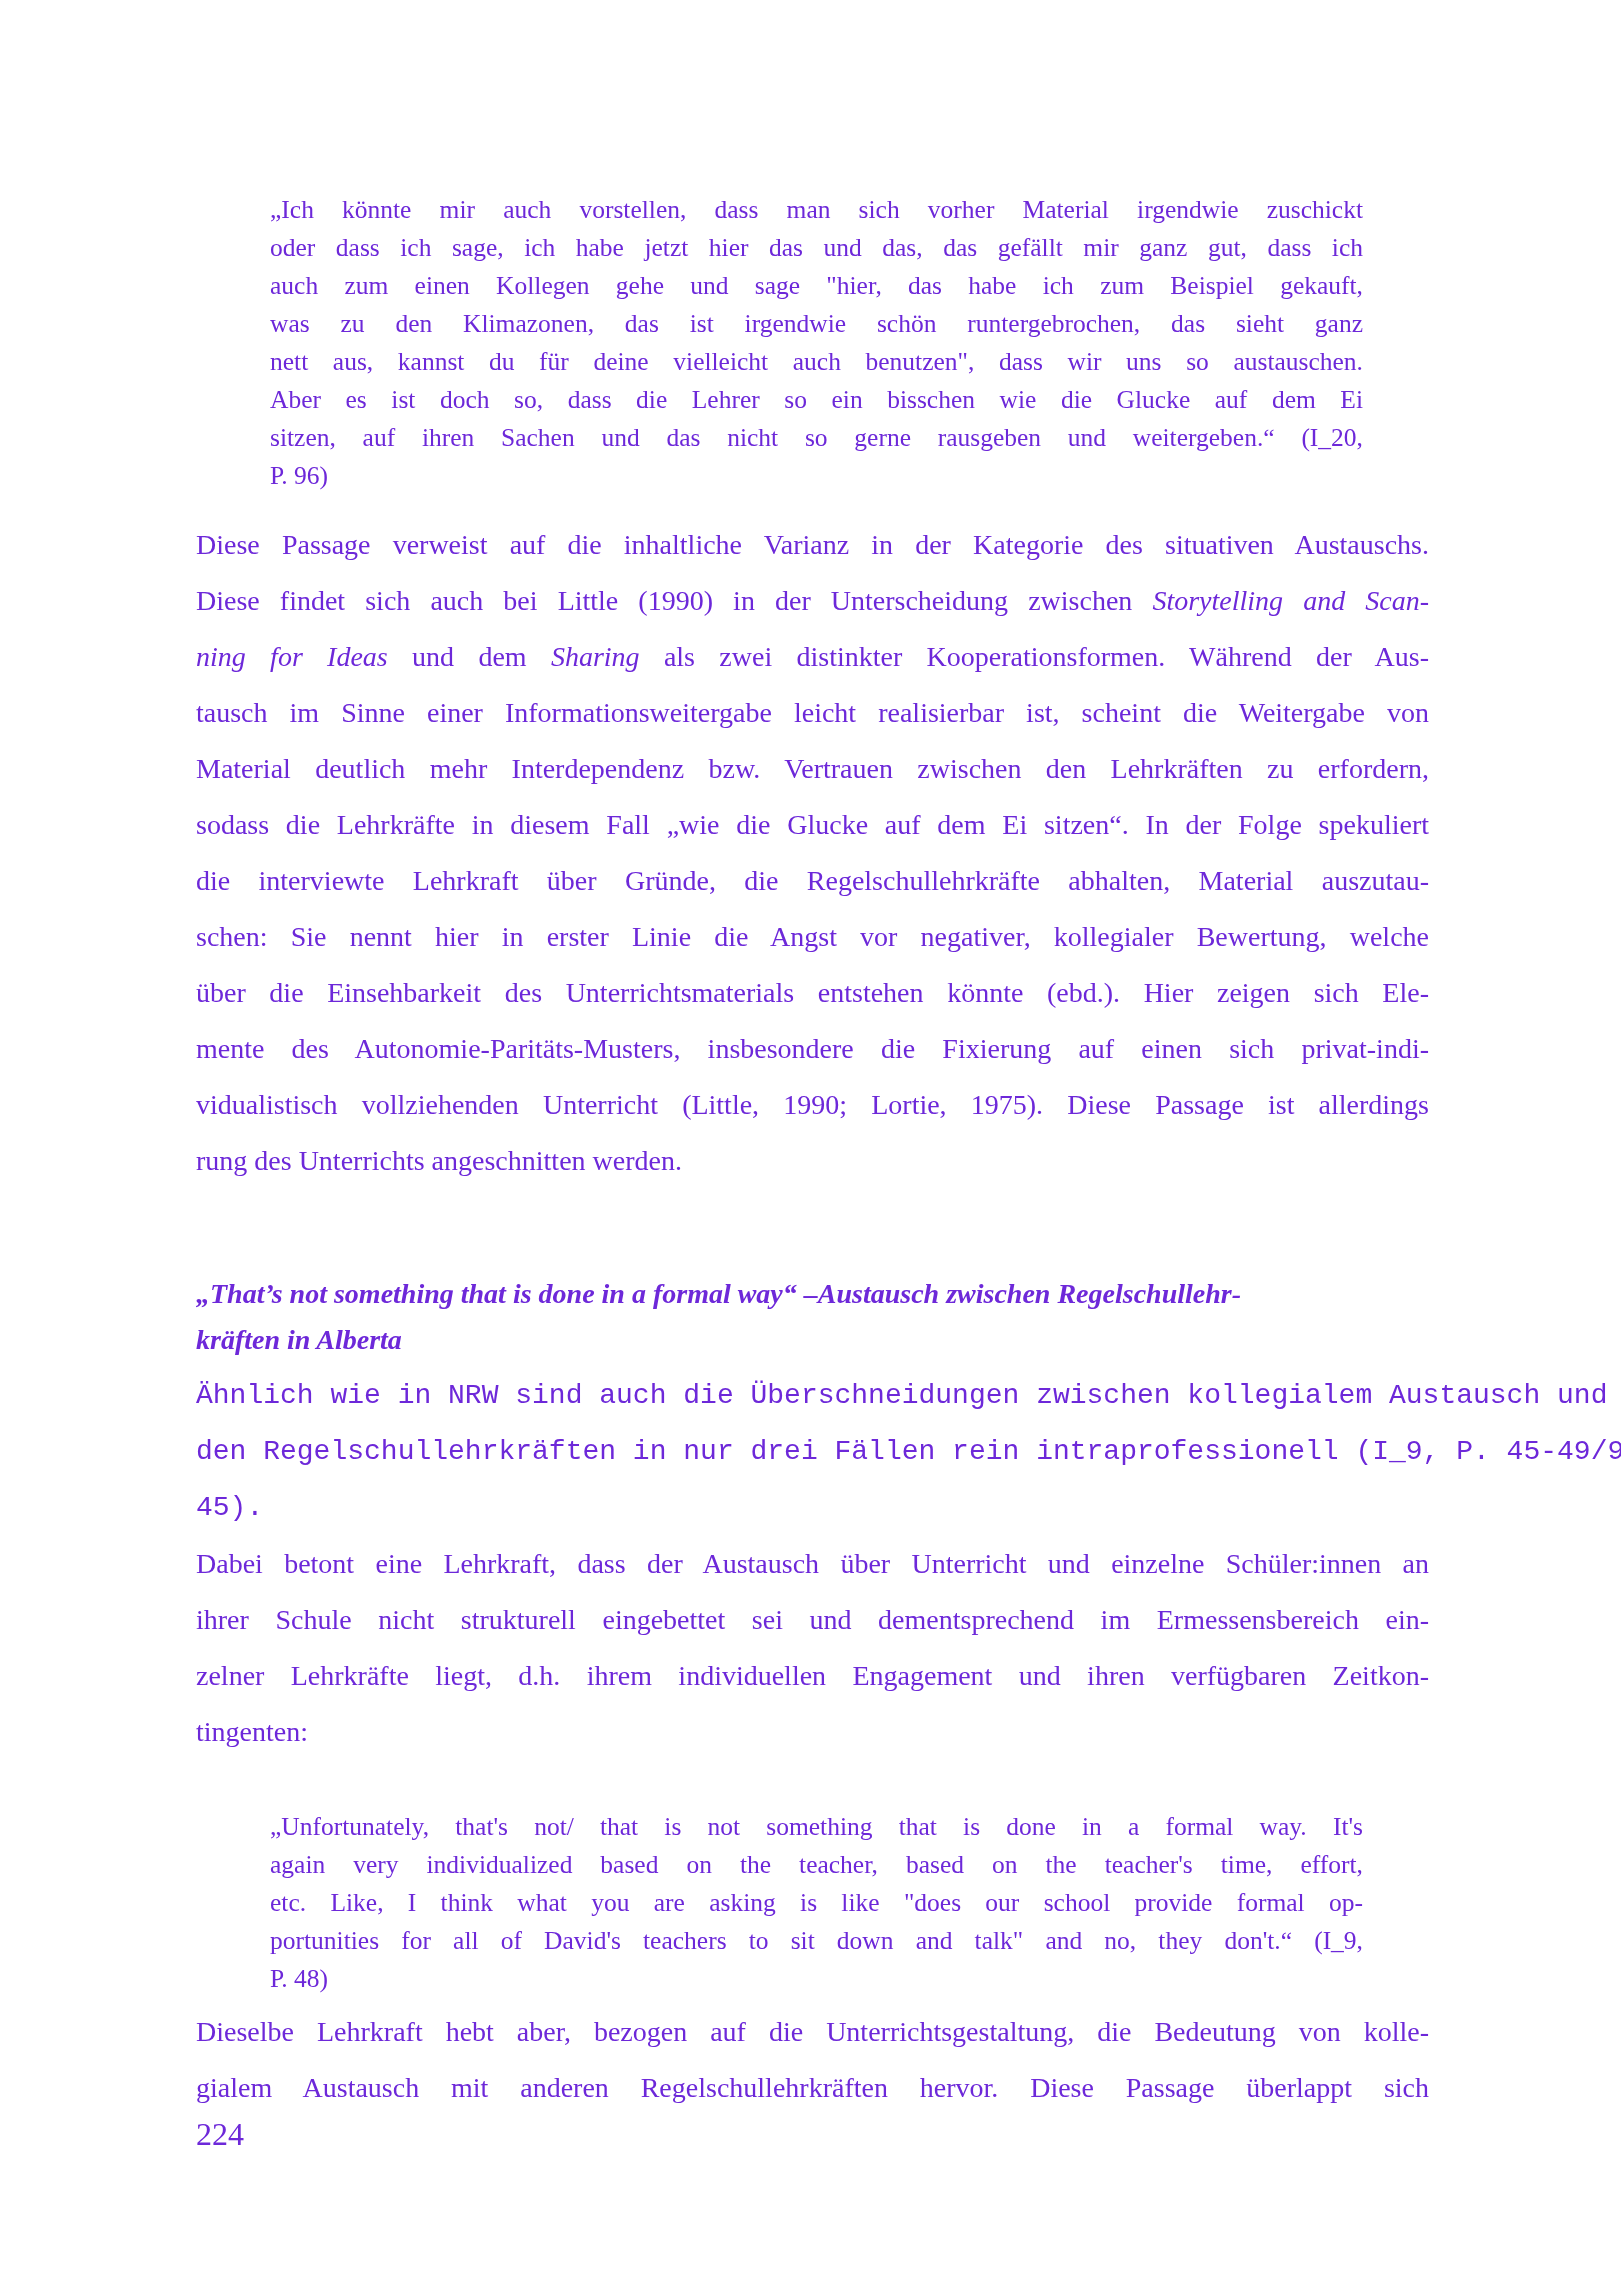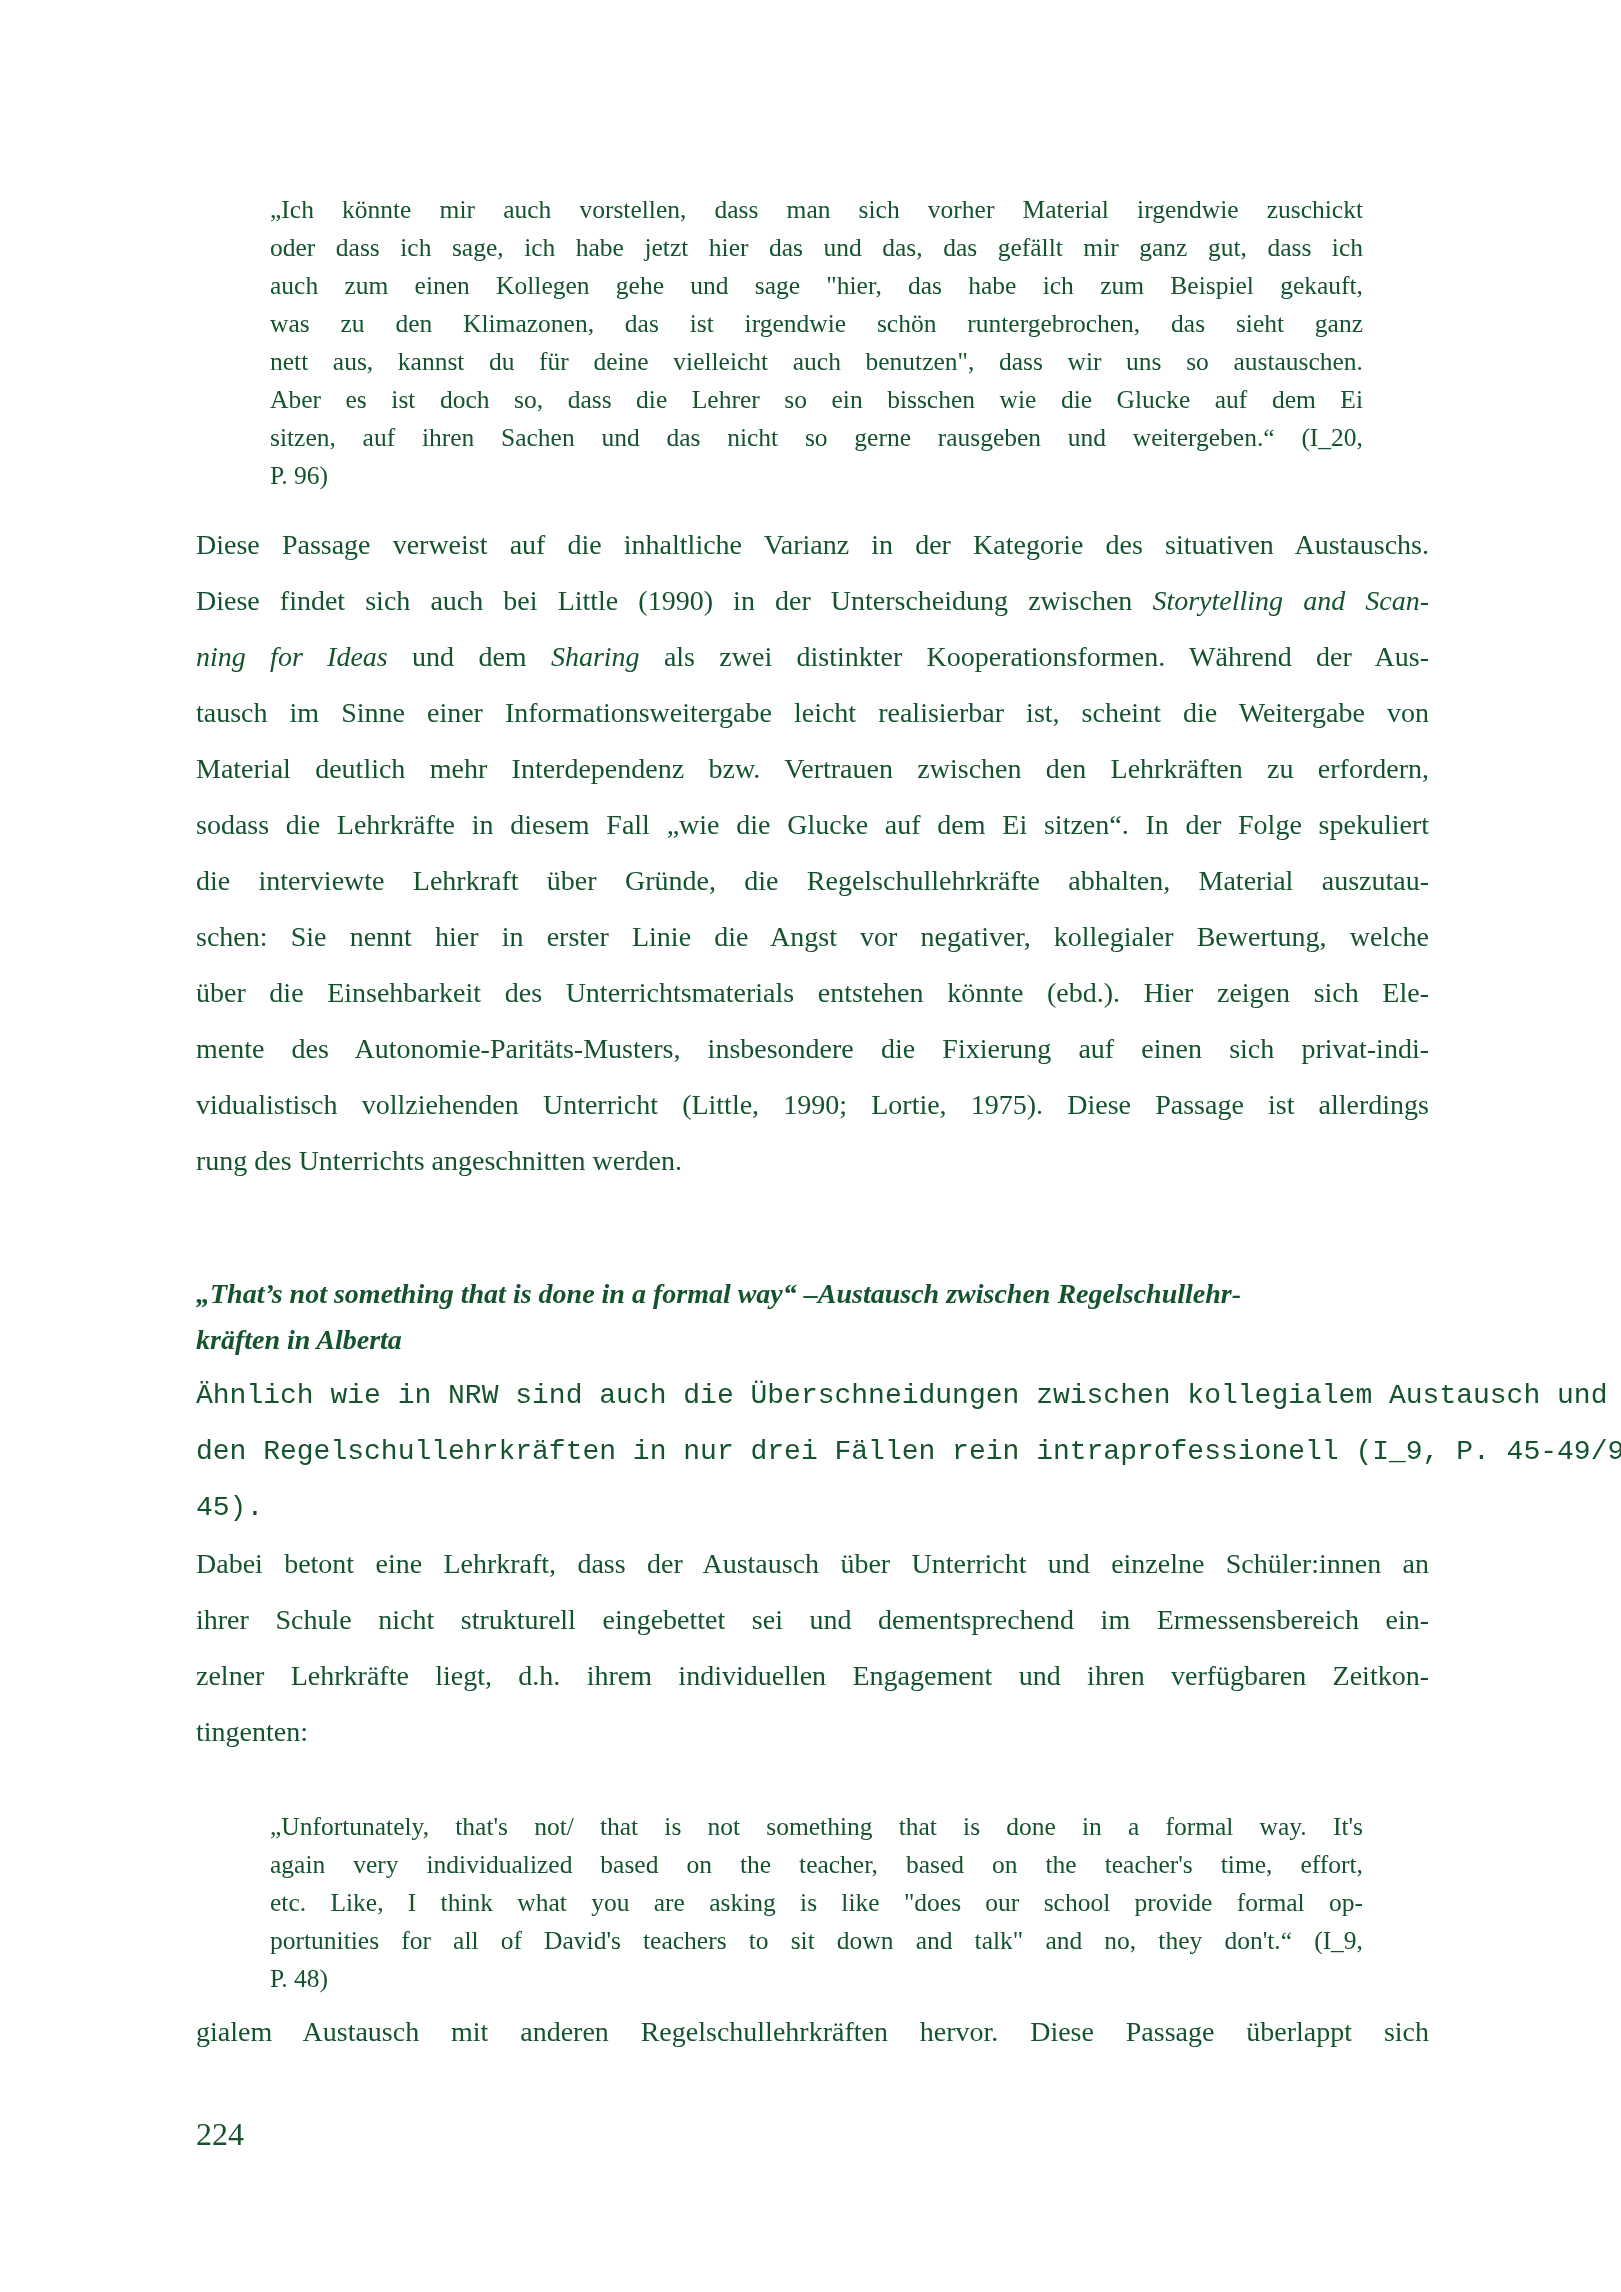--- a/index.html
+++ b/index.html
@@ -5,21 +5,21 @@
   html, body {
     margin: 0;
     padding: 0;
     background: #ffffff;
   }
   .page {
     position: relative;
     width: 1621px;
     height: 2293px;
     background: #ffffff;
-    color: #14532d;
+    color: #6d28d9;
     font-family: "Liberation Serif", "DejaVu Serif", serif;
     overflow: hidden;
   }
   .content {
     position: absolute;
     left: 196px;
     top: 0;
     width: 1233px;
     height: 100%;
   }
@@ -125,20 +125,21 @@
 
     <div class="block quote pos-quote2">
         <div class="line"><span>„Unfortunately, that's not/ that is not something that is done in a formal way. It's</span></div>
         <div class="line"><span>again very individualized based on the teacher, based on the teacher's time, effort,</span></div>
         <div class="line"><span>etc. Like, I think what you are asking is like "does our school provide formal op-</span></div>
         <div class="line"><span>portunities for all of David's teachers to sit down and talk" and no, they don't.“ (I_9,</span></div>
         <div class="line last"><span>P. 48)</span></div>
       </div>
 
     <div class="block body-par pos-par4">
+        <div class="line"><span>Dieselbe Lehrkraft hebt aber, bezogen auf die Unterrichtsgestaltung, die Bedeutung von kolle-</span></div>
         <div class="line"><span>gialem Austausch mit anderen Regelschullehrkräften hervor. Diese Passage überlappt sich</span></div>
       </div>
 
     <div class="page-number">224</div>
 
   </div>
 </div>
 
 
 </body></html>

